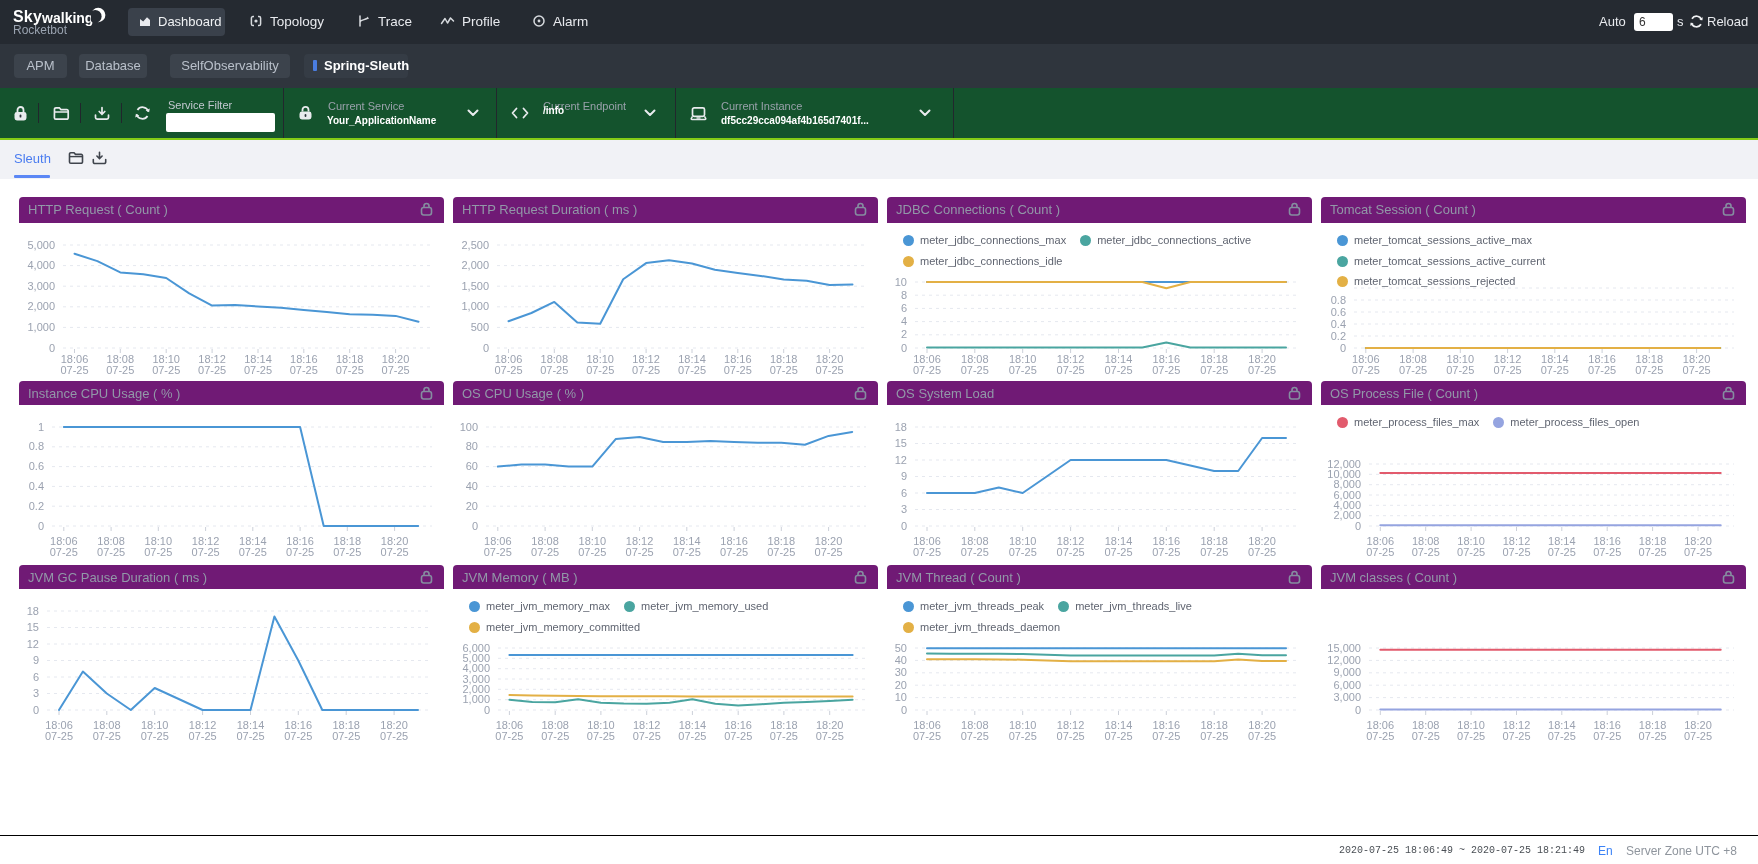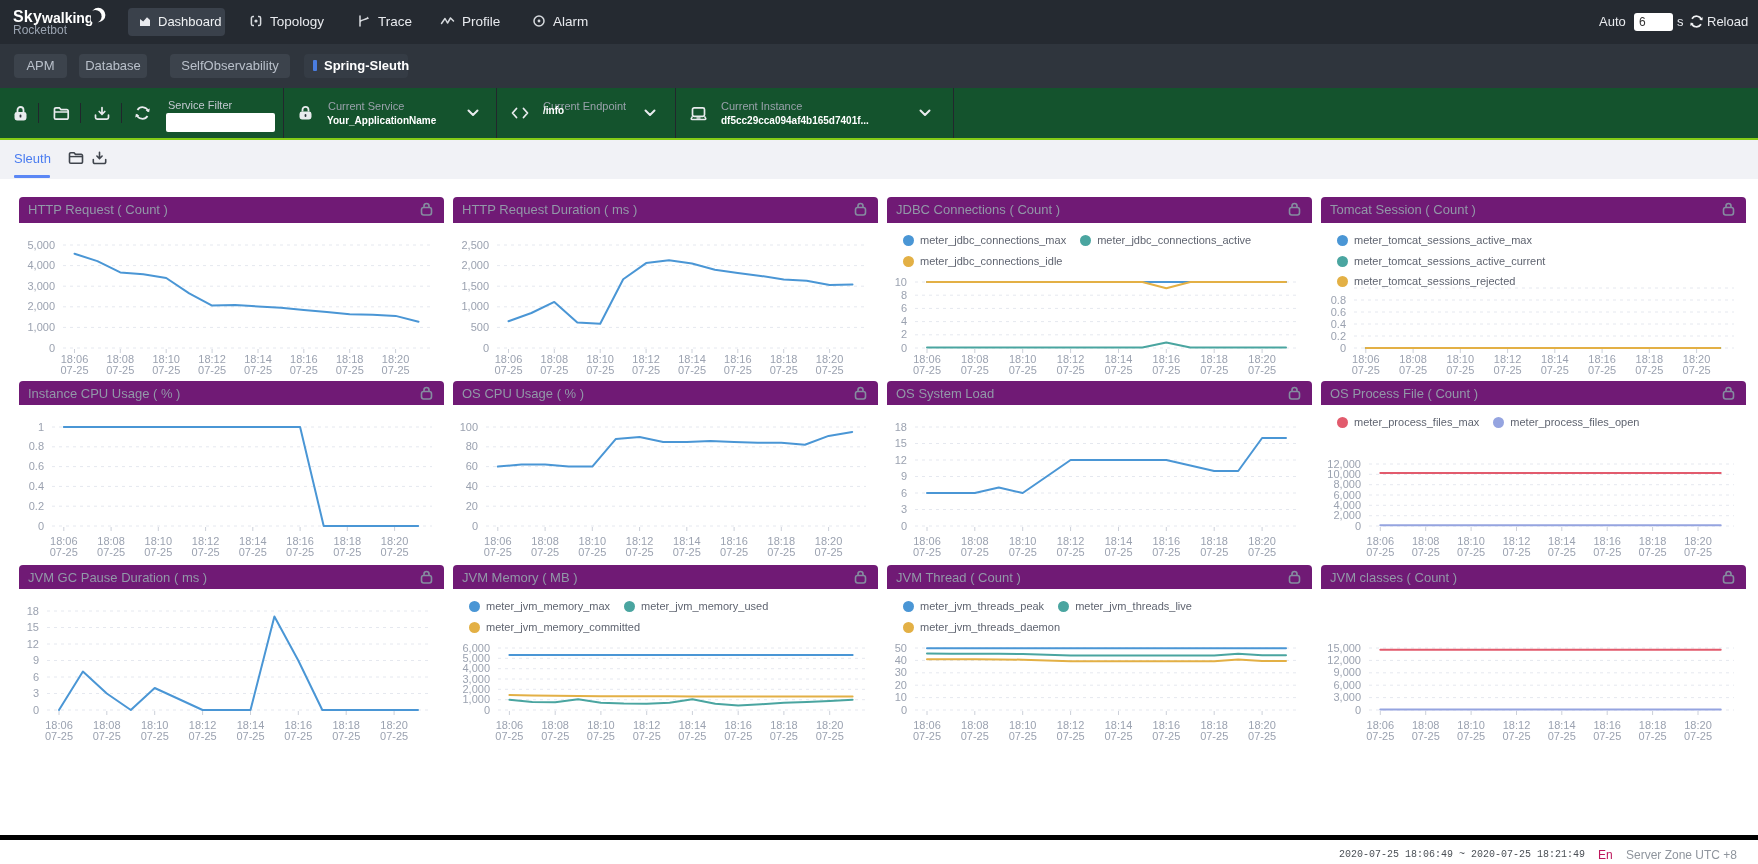--- a/index.html
+++ b/index.html
@@ -35,23 +35,23 @@
 .card { position:absolute; width:425px; height:176px; }
 .chead { height:25px; background:#701a75; border-radius:4px 4px 0 0; position:relative; }
 .chead span { position:absolute; left:9px; top:5px; font-size:13px; color:#9298a8; }
 .hlock { position:absolute; right:11px; top:5px; }
 .cbody { position:relative; width:425px; height:151px; background:#fff; }
 .cbody > svg { position:absolute; left:0; top:0; }
 .legend { position:absolute; left:16px; top:7px; z-index:2; }
 .lrow { height:20.5px; display:flex; align-items:center; }
 .litem { display:flex; align-items:flex-end; font-size:11px; color:#5f6470; margin-right:14px; white-space:nowrap; }
 .ldot { display:inline-block; width:11px; height:11px; border-radius:50%; margin-right:6px; }
-.footer { position:absolute; left:0; top:835px; width:1758px; height:29px; background:#fff; border-top:5px solid #000000; }
+.footer { position:absolute; left:0; top:835px; width:1758px; height:29px; background:#fff; border-top:1px solid #000000; }
 .fdt { position:absolute; left:1339px; top:9px; font-family:"Liberation Mono",monospace; font-size:10px; color:#4a4f55; }
-.fen { position:absolute; left:1598px; top:8px; font-size:12px; color:#be185d; }
+.fen { position:absolute; left:1598px; top:8px; font-size:12px; color:#3b82f6; }
 .fzone { position:absolute; left:1626px; top:8px; font-size:12px; color:#8f959d; }
 </style></head>
 <body>
 <div class="nav">
   <div class="logo"><span class="l1">Sky</span><span class="l2">walking</span><svg class="moon" width="16" height="18" viewBox="0 0 16 18">
         <circle cx="7.2" cy="9" r="7.2" fill="#fff"></circle>
         <circle cx="4.2" cy="10.4" r="6.4" fill="#252a31"></circle>
       </svg><div class="l3">Rocketbot</div></div>
   <div class="dpill"><svg width="14" height="14" viewBox="0 0 14 14">
         <path d="M2 12 V5 l3.2 2.6 L9 3.2 12 6 v6 z" fill="#e8eaee"></path>

